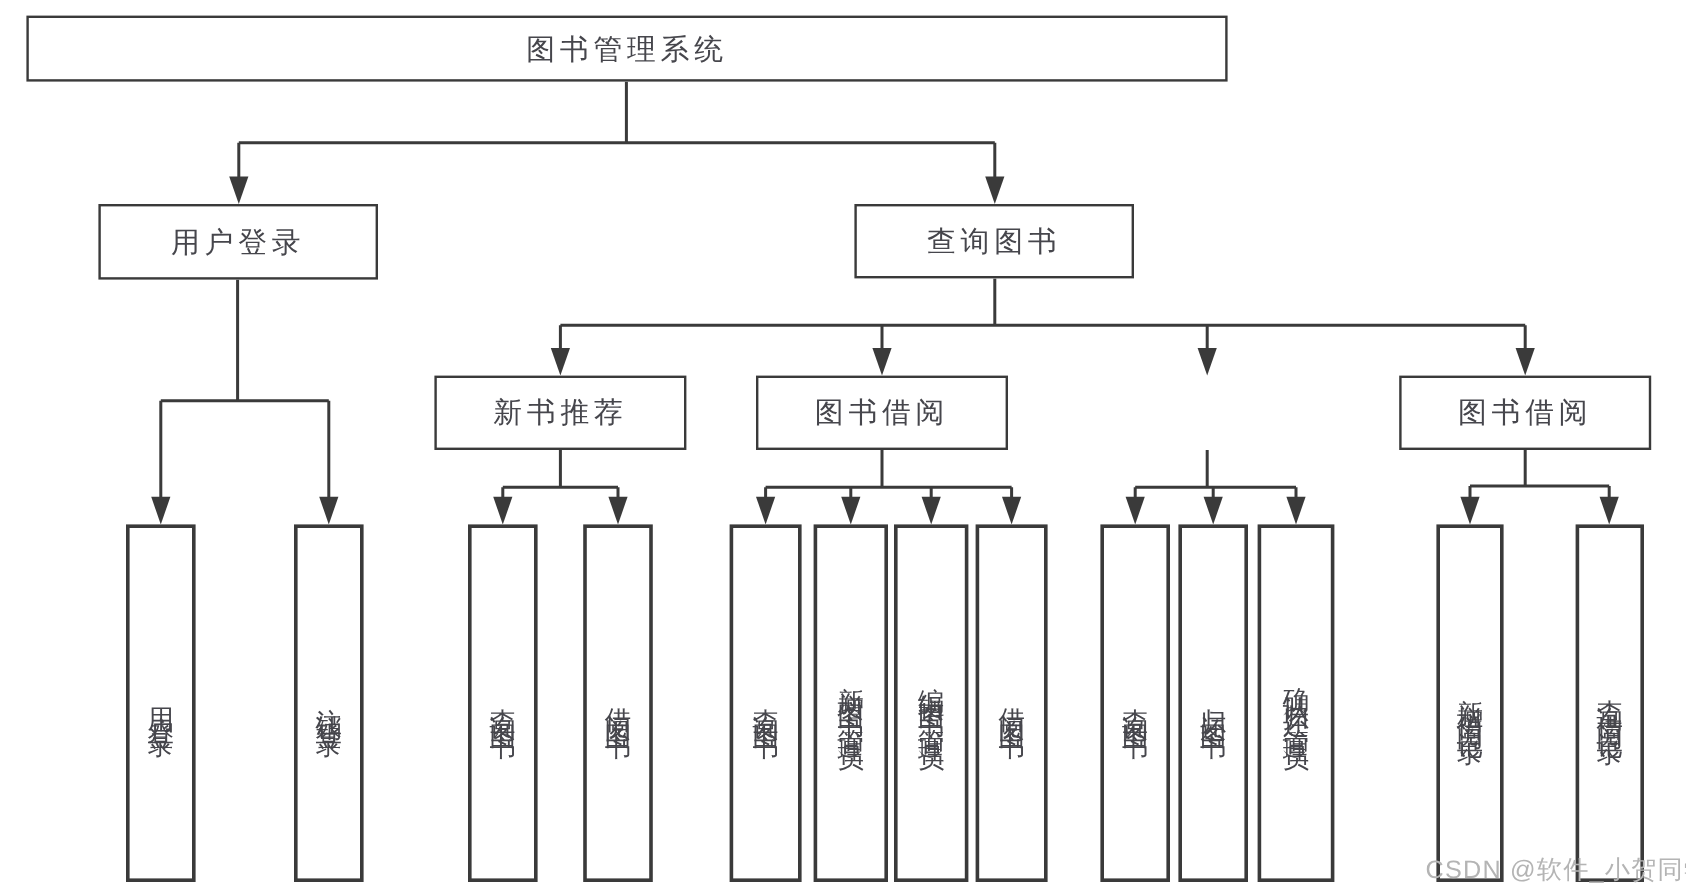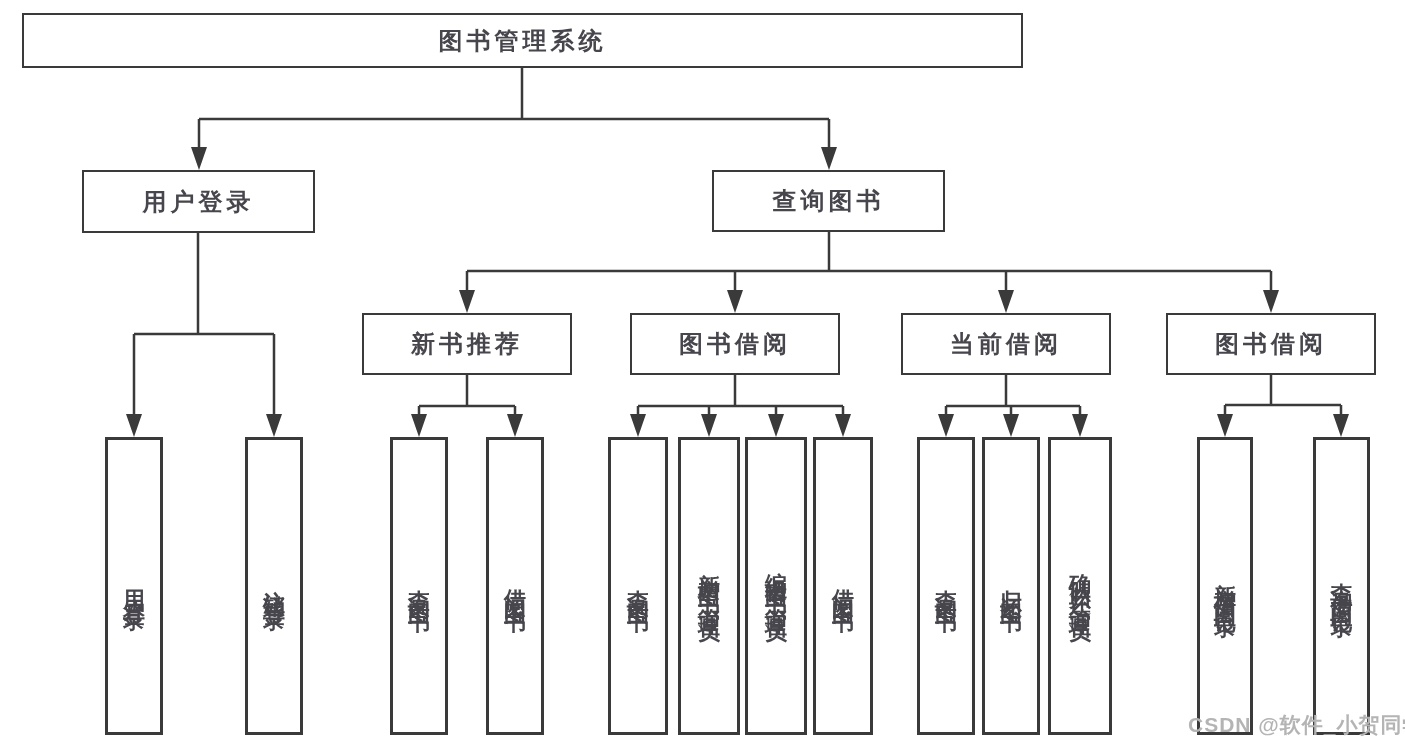--- a/index.html
+++ b/index.html
@@ -2,21 +2,20 @@
 <html><head>
 <meta charset="utf-8">
 <style>
   html,body{margin:0;padding:0;background:#ffffff;}
   .canvas{
     position:relative;
     width:1405px;height:747px;
     background:#ffffff;
     font-family:"Liberation Sans","DejaVu Sans",sans-serif;
     overflow:hidden;
-    font-weight:bold;
   }
   .connectors{
     position:absolute;left:0;top:0;width:1405px;height:747px;
     pointer-events:none;
   }
   .node{
     position:absolute;
     box-sizing:border-box;
     background:#ffffff;
     border:2.5px solid #3a3a3a;
@@ -96,23 +95,20 @@
   <div class="node" style="left:712px;top:170px;width:233px;height:62px;">
     <span>查询图书</span>
   </div>
 
   <div class="node" style="left:362px;top:313px;width:210px;height:62px;">
     <span>新书推荐</span>
   </div>
   <div class="node" style="left:630px;top:313px;width:210px;height:62px;">
     <span>图书借阅</span>
   </div>
-  <div class="node" style="left:901px;top:313px;width:210px;height:62px;">
-    <span>当前借阅</span>
-  </div>
   <div class="node" style="left:1166px;top:313px;width:210px;height:62px;">
     <span>图书借阅</span>
   </div>
 
   <div class="node leaf" style="left:105px;width:58px;">
     <span>用户登录</span>
   </div>
   <div class="node leaf" style="left:245px;width:58px;">
     <span>注销登录</span>
   </div>

